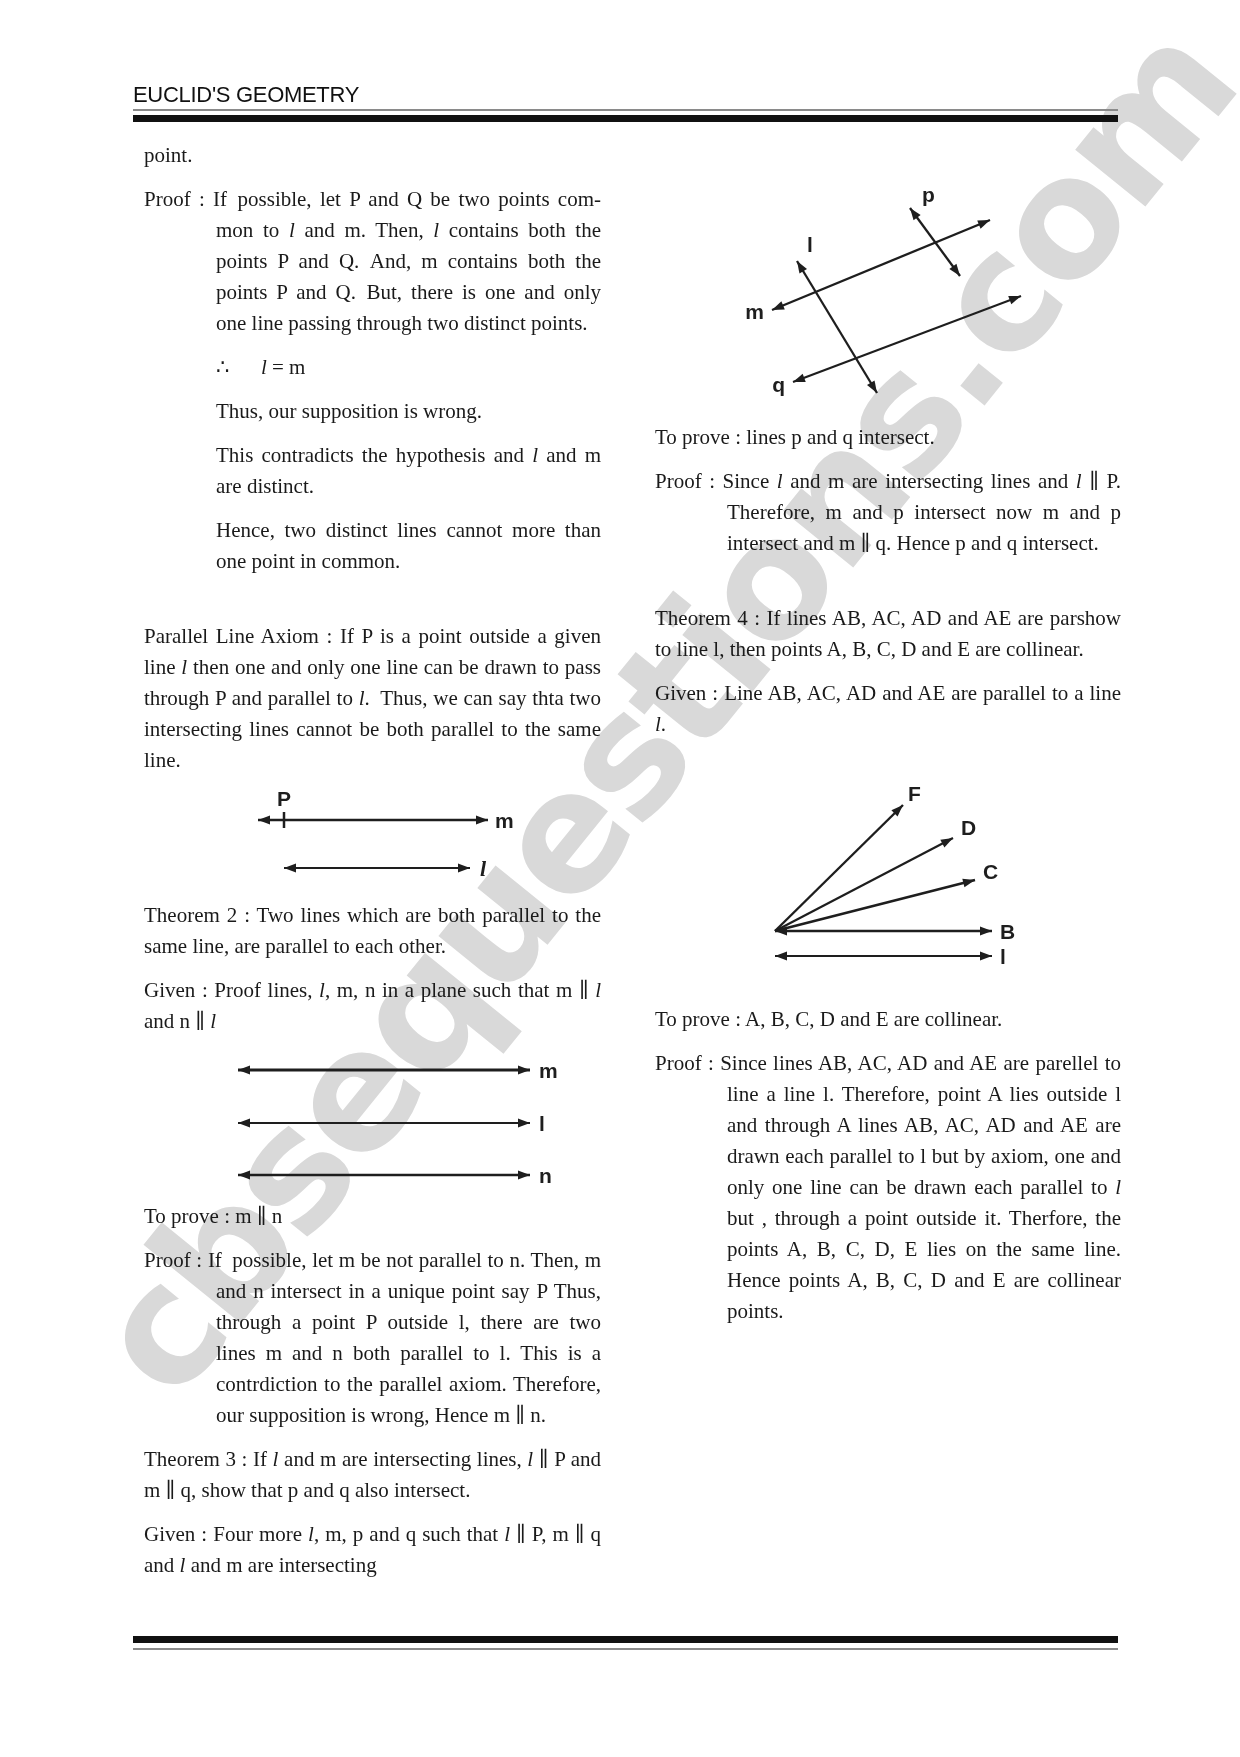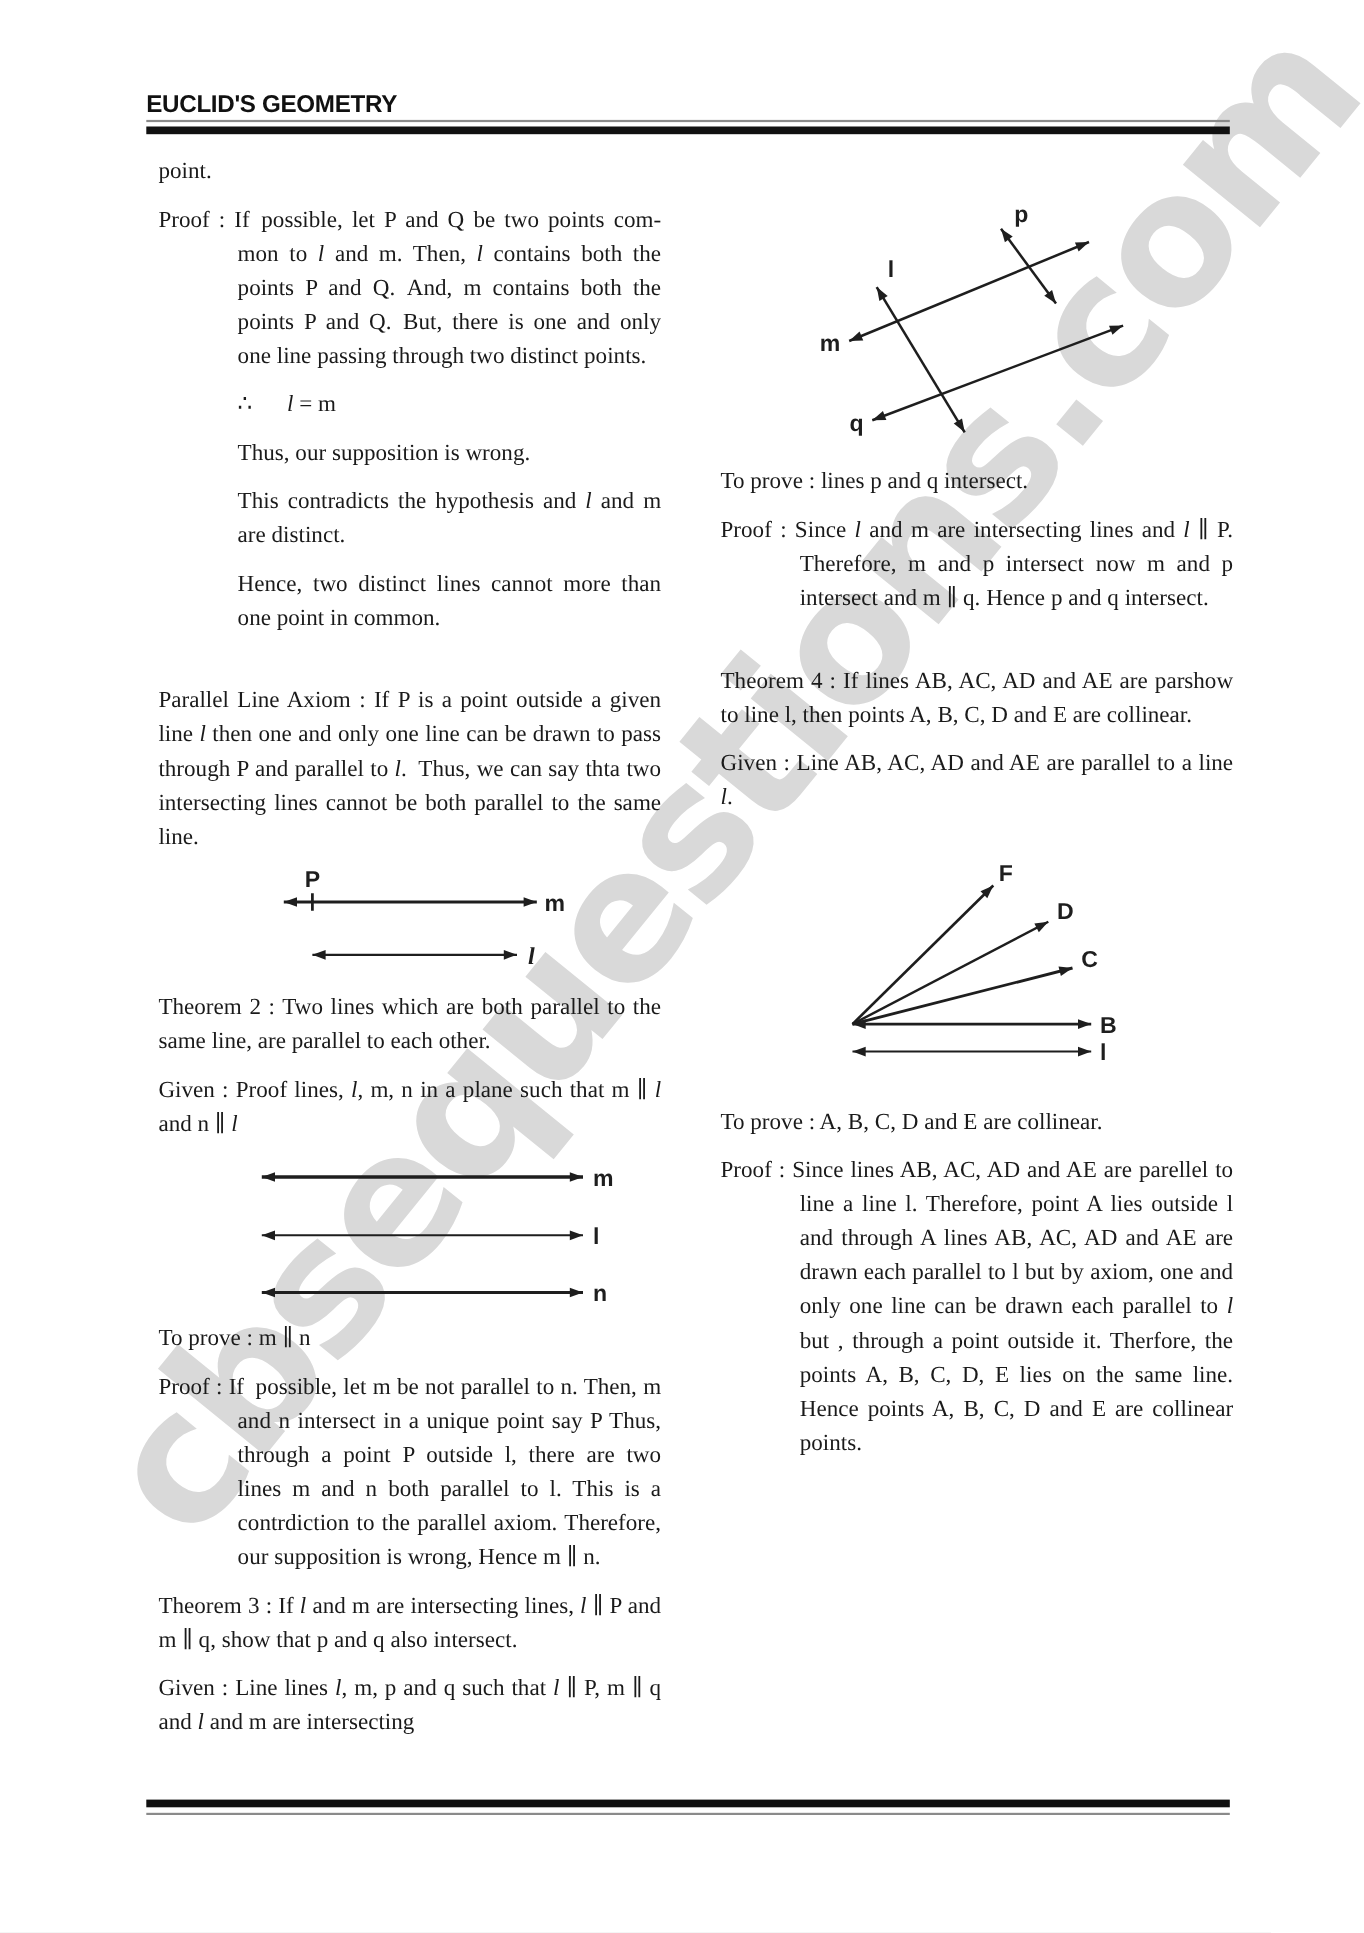--- a/index.html
+++ b/index.html
@@ -2,21 +2,21 @@
 <html><head>
 <meta charset="utf-8">
 <style>
   html,body{margin:0;padding:0;background:#e8e8e8;}
   .page{position:relative;width:1240px;height:1757px;background:#ffffff;overflow:hidden;
         font-family:"Liberation Serif","DejaVu Serif",serif;color:#1a1a1a;}
   .watermark{position:absolute;left:55px;top:1310px;z-index:0;white-space:nowrap;
         font-family:"DejaVu Sans",sans-serif;font-weight:bold;font-size:165px;letter-spacing:-5px;
         color:#d9d9d9;transform:rotate(-51deg);transform-origin:0 0;}
   .hdr{position:absolute;left:133px;top:82px;z-index:2;
-        font-family:"Liberation Sans","DejaVu Sans",sans-serif;font-weight:bold;font-size:22px;letter-spacing:-0.3px;color:#111;}
+        font-family:"Liberation Sans","DejaVu Sans",sans-serif;font-weight:normal;font-size:22px;letter-spacing:-0.3px;color:#111;}
   .rule{position:absolute;left:133px;width:985px;z-index:2;}
   .rt1{top:109px;height:2px;background:#8a8a8a;}
   .rt2{top:115px;height:7px;background:#111;}
   .rb1{top:1636px;height:7px;background:#111;}
   .rb2{top:1648px;height:2px;background:#8a8a8a;}
   .col{position:absolute;z-index:1;font-size:21px;line-height:31px;text-align:justify;}
   .col-left{left:144px;top:140px;width:457px;}
   .col-right{left:655px;top:158px;width:466px;}
   p{margin:0 0 13px 0;}
   .hang{padding-left:72px;text-indent:-72px;}
@@ -86,21 +86,21 @@
           <polygon points="296,73 284,68.6 284,77.4" fill="#1e1e1e"></polygon>
           <polygon points="4,73 16,77.4 16,68.6" fill="#1e1e1e"></polygon>
           <polygon points="296,125 284,120.6 284,129.4" fill="#1e1e1e"></polygon>
           <polygon points="4,125 16,129.4 16,120.6" fill="#1e1e1e"></polygon>
         </svg>
     </figure>
 
     <p><span class="b ">To prove : </span><span class="">m ∥ n</span></p>
     <p class="hang"><span class="b ">Proof : </span><span class="">If possible, let m be not parallel to n. Then, m and n intersect in a unique point say P Thus, through a point P outside l, there are two lines m and n both parallel to l. This is a contrdiction to the parallel axiom. Therefore, our supposition is wrong, Hence m ∥ n.</span></p>
     <p class="gap2"><span class="b ">Theorem 3 : </span><span class="">If </span><span class="i">l</span><span class=""> and m are intersecting lines, </span><span class="i">l</span><span class=""> ∥ P and m ∥ q, show that p and q also intersect.</span></p>
-    <p><span class="b ">Given : </span><span class="">Line lines </span><span class="i">l</span><span class="">, m, p and q such that </span><span class="i">l</span><span class=""> ∥ P, m ∥ q and </span><span class="i">l</span><span class=""> and m are intersecting</span></p>
+    <p><span class="b ">Given : </span><span class="">Four more </span><span class="i">l</span><span class="">, m, p and q such that </span><span class="i">l</span><span class=""> ∥ P, m ∥ q and </span><span class="i">l</span><span class=""> and m are intersecting</span></p>
   </div>
 
   <div class="col col-right">
 
     <figure class="fig3">
       <svg width="480" height="250" viewBox="0 0 480 250">
         <line x1="112" y1="152" x2="330" y2="62" stroke-width="2.3"></line>
         <line x1="133" y1="224" x2="361" y2="138" stroke-width="2.3"></line>
         <line x1="137" y1="103" x2="217" y2="235" stroke-width="2.3"></line>
         <line x1="250" y1="50" x2="300" y2="118" stroke-width="2.3"></line>

